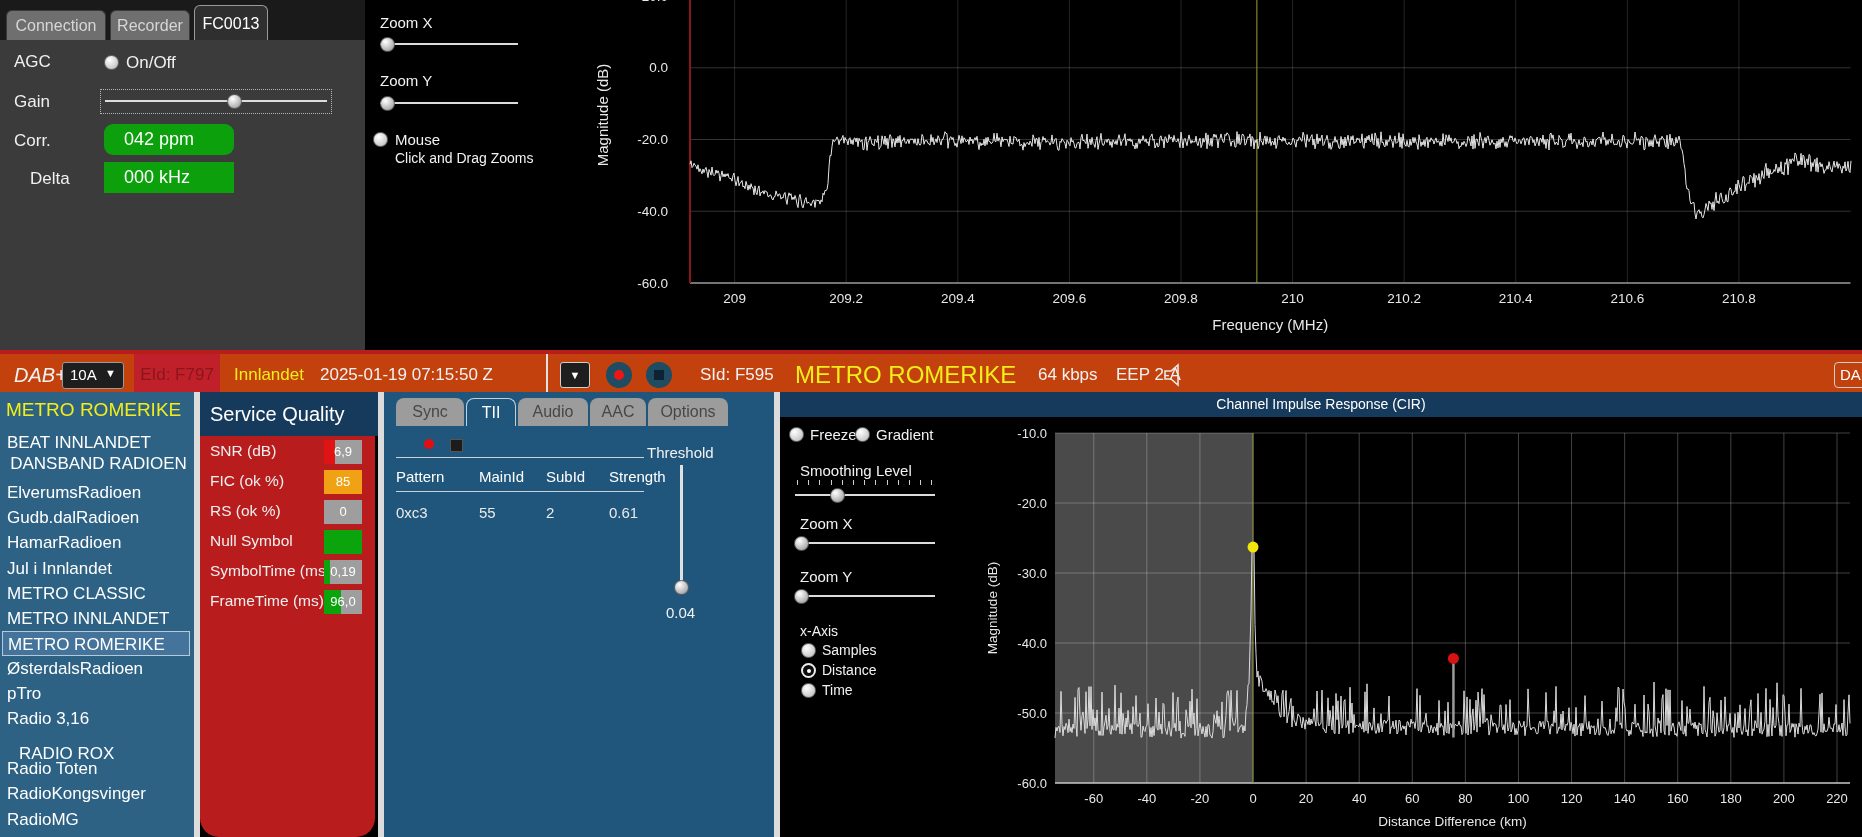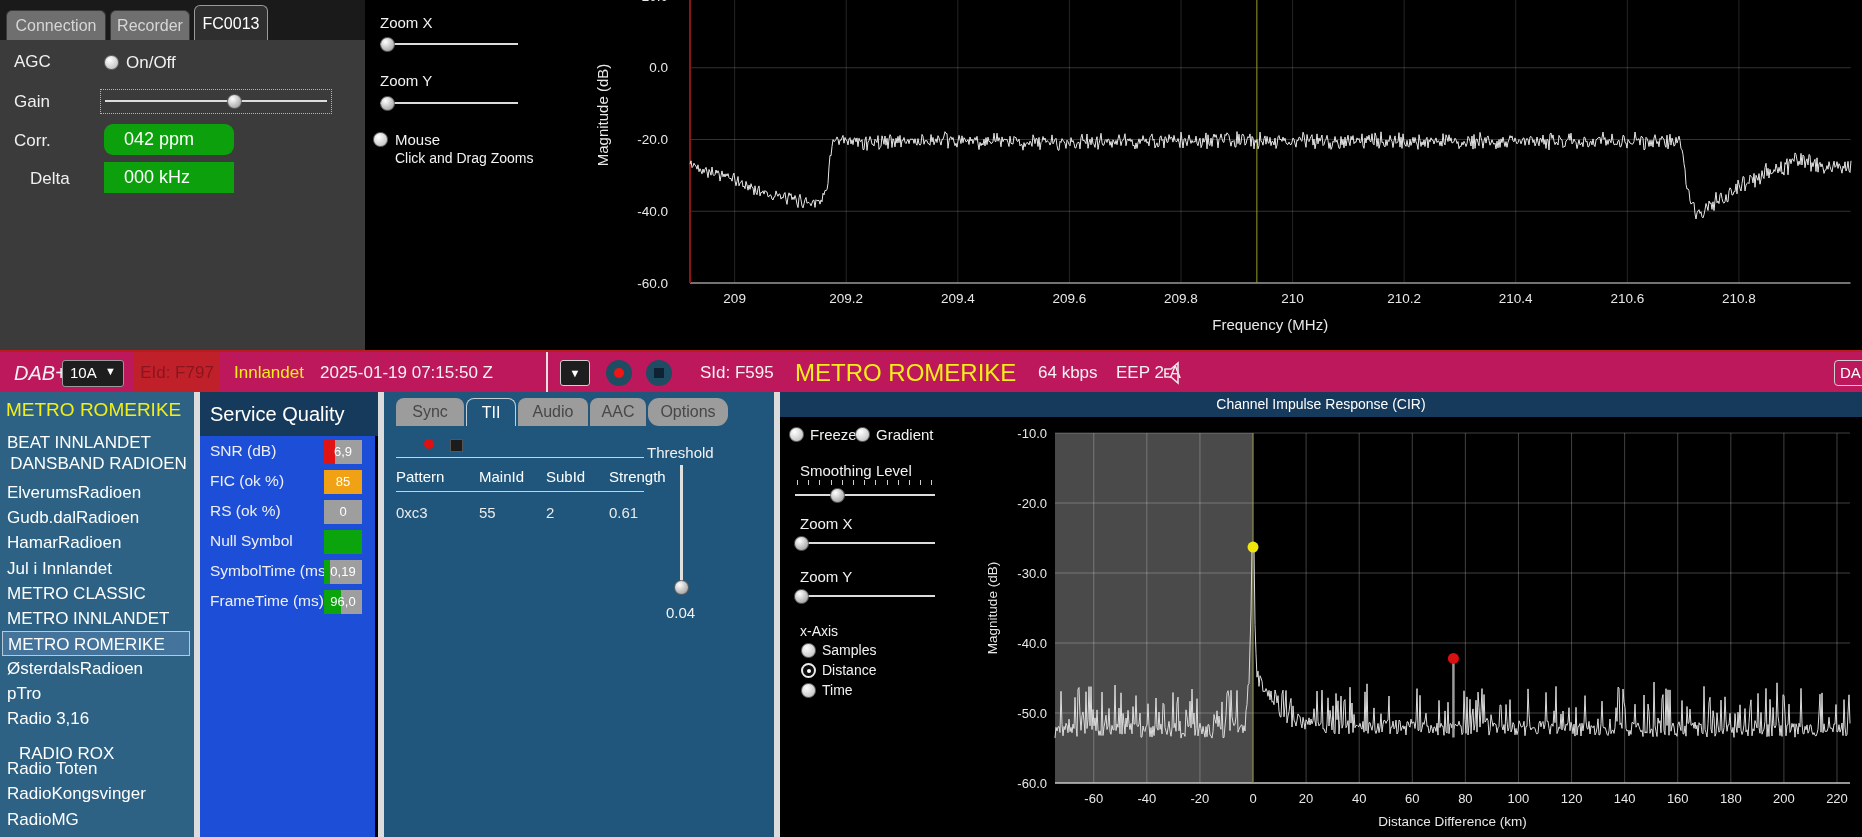--- a/index.html
+++ b/index.html
@@ -26,32 +26,32 @@
   .radio.selected::after{content:"";position:absolute;left:3.5px;top:3.5px;width:4px;height:4px;
          border-radius:50%;background:#fff;}
 
   
   .slider-track{position:absolute;height:2px;background:#dcdcdc;}
   .slider-thumb{position:absolute;width:15px;height:15px;border-radius:50%;
       background:radial-gradient(circle at 35% 30%,#ffffff,#8e8e8e);border:1px solid #5f5f5f;box-sizing:border-box;}
   .ctl-label{position:absolute;font-size:15px;color:#f2f2f2;}
 
   
-  #status-bar{left:0;top:350px;width:1862px;height:42px;background:#be185d;border-top:2px solid #b91c1c;box-sizing:border-box;}
+  #status-bar{left:0;top:350px;width:1862px;height:42px;background:#c2410c;border-top:4px solid #b91c1c;box-sizing:border-box;}
   .bar-text{position:absolute;top:0;height:42px;line-height:42px;font-size:17px;color:#f2f2f2;white-space:nowrap;}
 
   
   .vdivider{position:absolute;top:392px;height:445px;width:6px;background:#dcdcdc;}
   #station-panel{left:0;top:392px;width:194px;height:445px;background:#2d6285;overflow:hidden;}
   #station-header{position:absolute;left:6px;top:7px;font-size:19px;color:#f2ee1a;white-space:nowrap;}
   .station-item{position:absolute;left:2px;width:188px;height:25px;line-height:25px;
       padding-left:5px;font-size:17px;color:#fff;white-space:nowrap;box-sizing:border-box;cursor:default;}
   .station-item.selected{background:#44749b;border:1px solid #b5c9d9;}
 
-  #quality-panel{left:200px;top:392px;width:175px;height:445px;background:#1d4ed8;}
+  #quality-panel{left:200px;top:392px;width:175px;height:445px;background:#b91c1c;border-radius:19px;}
   #quality-title{position:absolute;left:0;top:0;width:178px;height:44px;background:#163a5c;
       font-size:20px;color:#fff;line-height:44px;padding-left:10px;box-sizing:border-box;}
   .q-row{position:absolute;left:0;width:178px;height:24px;}
   .q-label{position:absolute;left:10px;top:2px;font-size:15.5px;color:#f0f0f0;white-space:nowrap;}
   .q-badge{position:absolute;left:124px;top:0;width:38px;height:24px;background:#9e9e9e;overflow:hidden;}
   .q-fill{position:absolute;left:0;top:0;height:24px;}
   .q-value{position:absolute;left:0;top:0;width:38px;height:24px;line-height:24px;text-align:center;
       font-size:13px;color:#fff;}
 
   #tii-panel{left:384px;top:392px;width:390px;height:445px;background:#20567c;}
@@ -253,21 +253,21 @@
       </div>
   </div>
   <div class="vdivider" style="left:378px;"></div>
 
   <div class="abs" id="tii-panel">
     <div id="tii-tabs">
         <div class="tii-tab" style="left: 12px; width: 68px;">Sync</div>
         <div class="tii-tab active" style="left: 82px; width: 50px;">TII</div>
         <div class="tii-tab" style="left: 134px; width: 70px;">Audio</div>
         <div class="tii-tab" style="left: 206px; width: 56px;">AAC</div>
-        <div class="tii-tab" style="left: 264px; width: 80px; border-radius: 11px;">Options</div>
+        <div class="tii-tab" style="left: 264px; width: 80px;">Options</div>
       </div>
     <div class="abs" style="left:40px;top:47px;width:10px;height:10px;border-radius:50%;background:#e01010;"></div>
     <div class="abs" style="left:66px;top:47px;width:11px;height:11px;background:#1c1c1c;border:1px solid #555;"></div>
     <div class="abs" style="left:12px;top:65px;width:248px;height:1px;background:#c9d2da;"></div>
 
     <div id="tii-table-headers" class="abs" style="left:0;top:76px;width:390px;height:20px;">
         <div class="tii-head" style="left: 12px;">Pattern</div>
         <div class="tii-head" style="left: 95px;">MainId</div>
         <div class="tii-head" style="left: 162px;">SubId</div>
         <div class="tii-head" style="left: 225px;">Strength</div>

